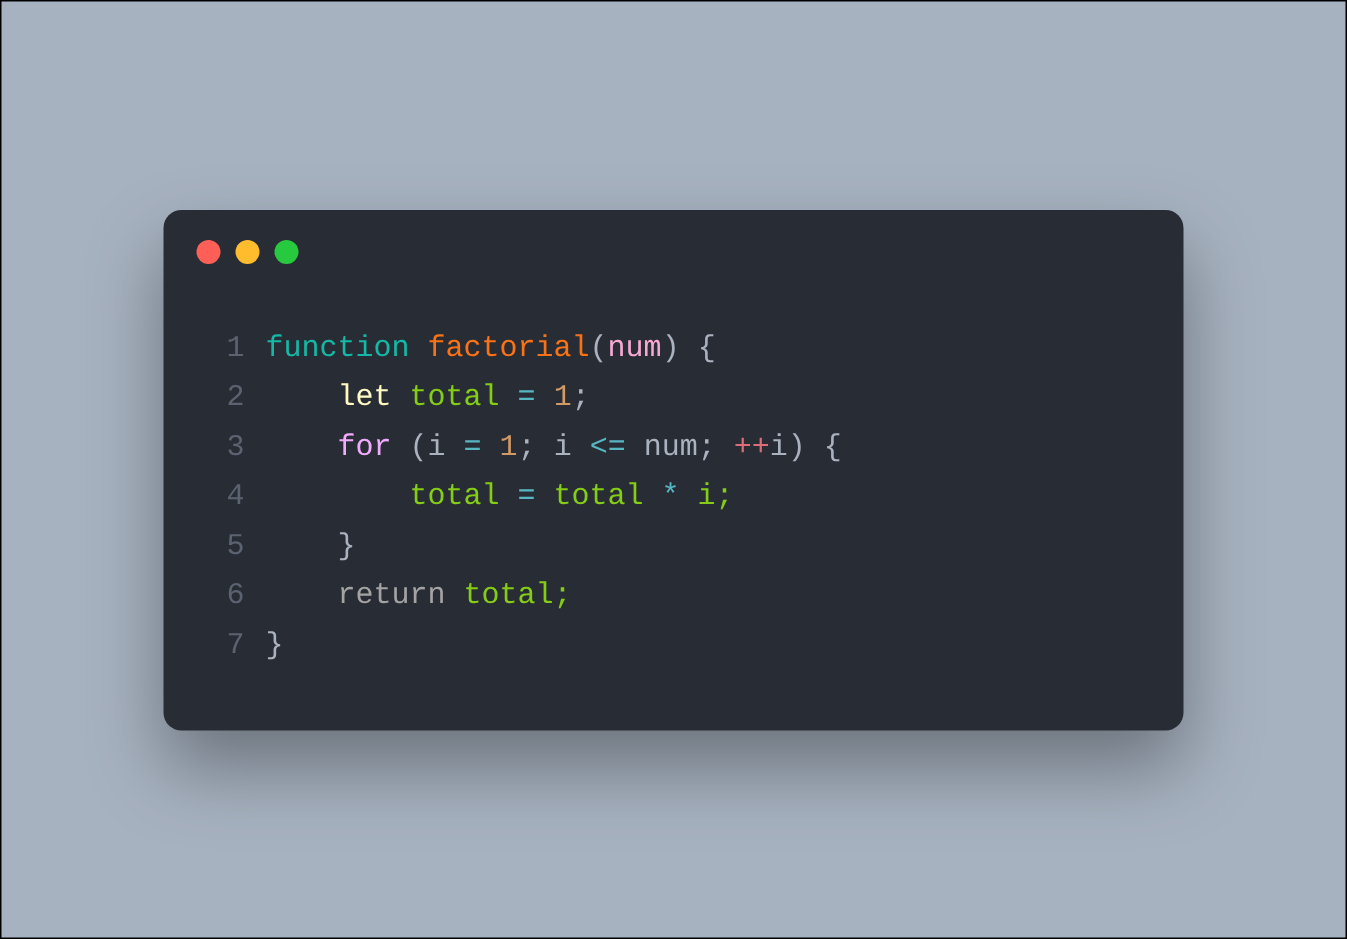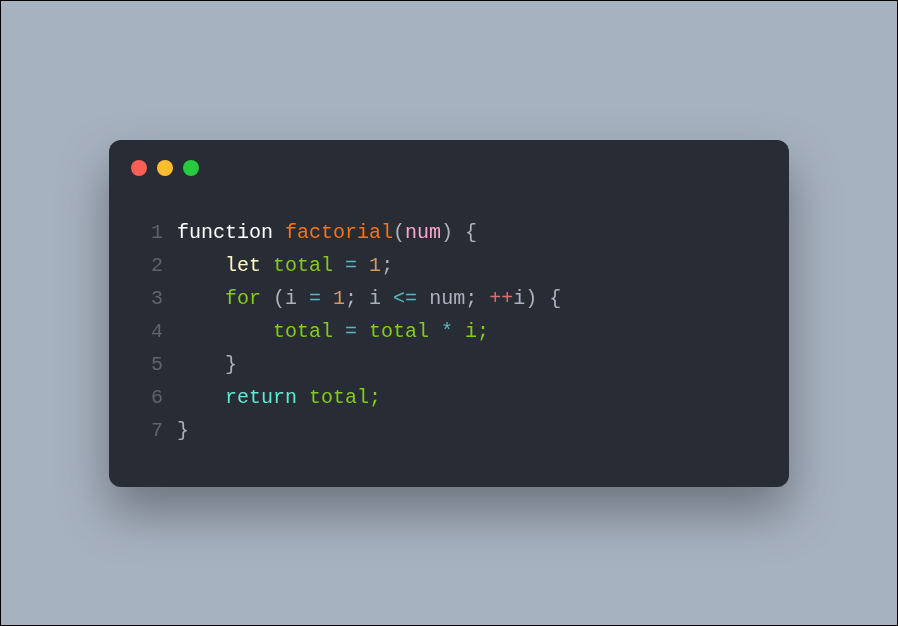--- a/index.html
+++ b/index.html
@@ -42,24 +42,24 @@
     }
     .lineno {
       color: #5c6370;
       width: 38px;
       text-align: right;
       padding-right: 14px;
       flex-shrink: 0;
       user-select: none;
     }
     .code { flex: 1; }
-    .kw-func { color: #ffffff; }
+    .kw-func { color: #14b8a6; }
     .kw-let { color: #fef9c3; }
-    .kw-for { color: #84cc16; }
-    .kw-return { color: #5eead4; }
+    .kw-for { color: #f0abfc; }
+    .kw-return { color: #a3a3a3; }
     .funcname { color: #f97316; }
     .param { color: #f9a8d4; font-family: Liberation Mono, monospace; }
     .op { color: #56b6c2; }
     .num { color: #d19a66; }
     .inc { color: #e06c75; }
     .punc { color: #abb2bf; }
     .plain { color: #84cc16; }
   </style>
 </head>
 <body>

